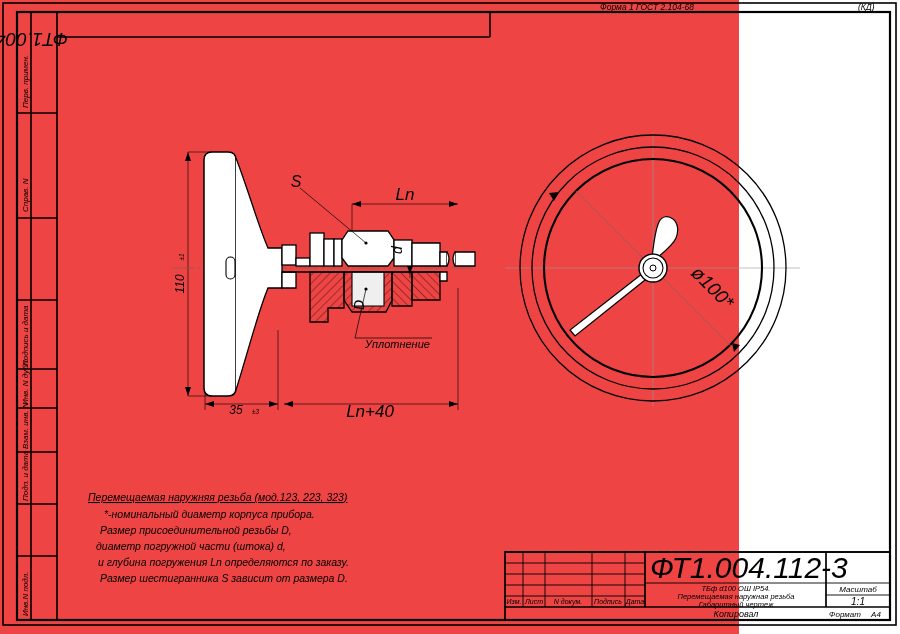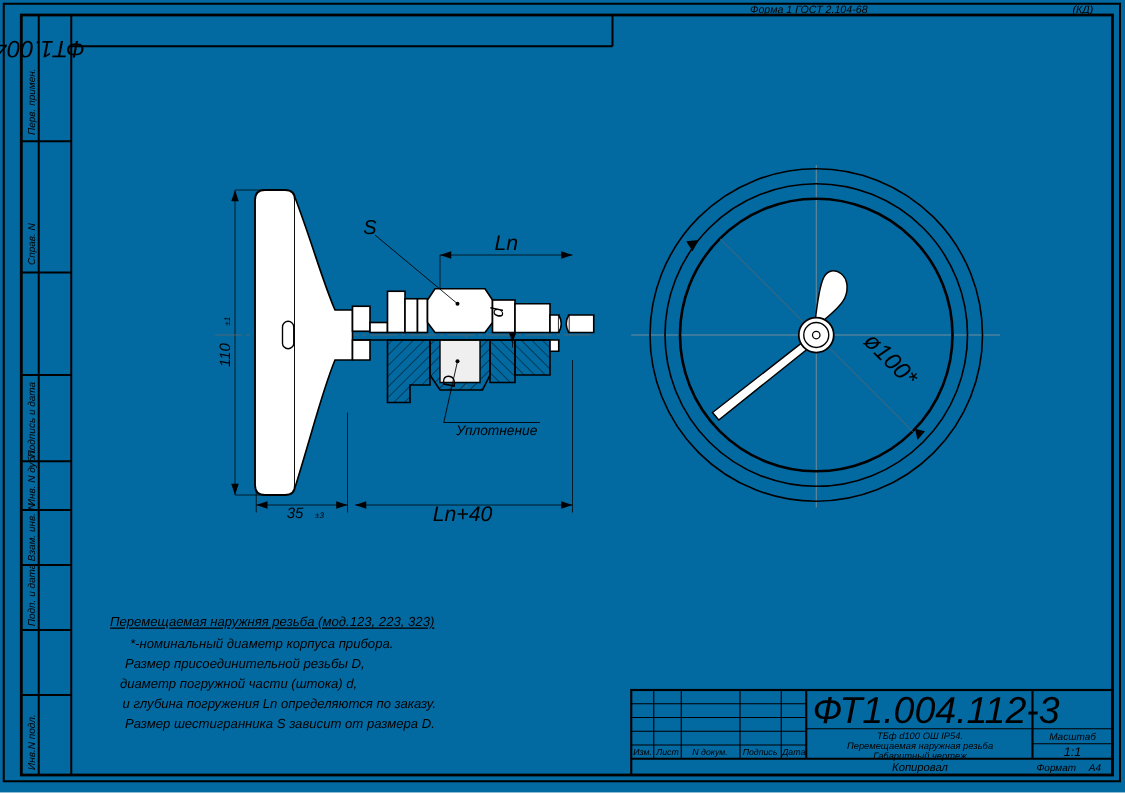--- a/index.html
+++ b/index.html
@@ -1,18 +1,18 @@
 <!DOCTYPE html>
 <html><head>
 <meta charset="utf-8">
 <style>
   html,body{margin:0;padding:0;background:#ffffff;}
   body{width:900px;height:634px;overflow:hidden;
        font-family:"Liberation Sans","DejaVu Sans",sans-serif;color:#000;}
-  #sheet{position:relative;width:900px;height:634px;background:#0369a1;}
+  #sheet{position:relative;width:739px;height:634px;background:#ef4444;}
   svg{display:block;}
   .tx{font-family:"Liberation Sans","DejaVu Sans",sans-serif;fill:#000;}
   .it{font-style:italic;}
 </style>
 </head>
 <body>
 
 <div id="sheet">
 <svg width="900" height="634" viewBox="0 0 900 634">
 

